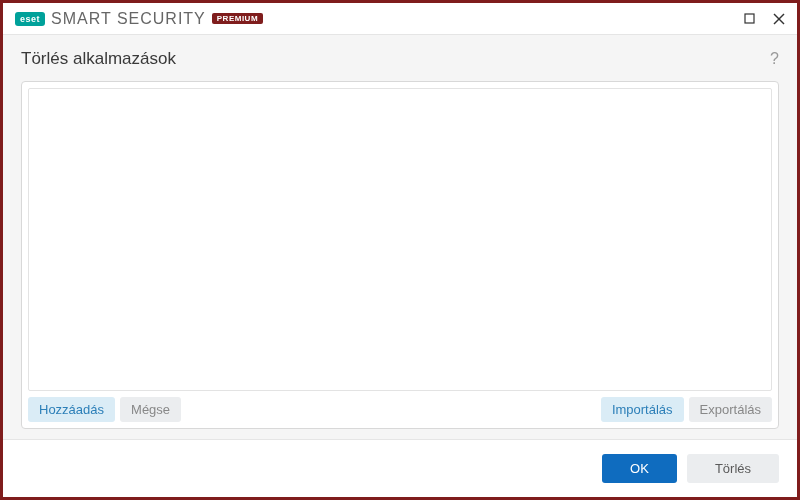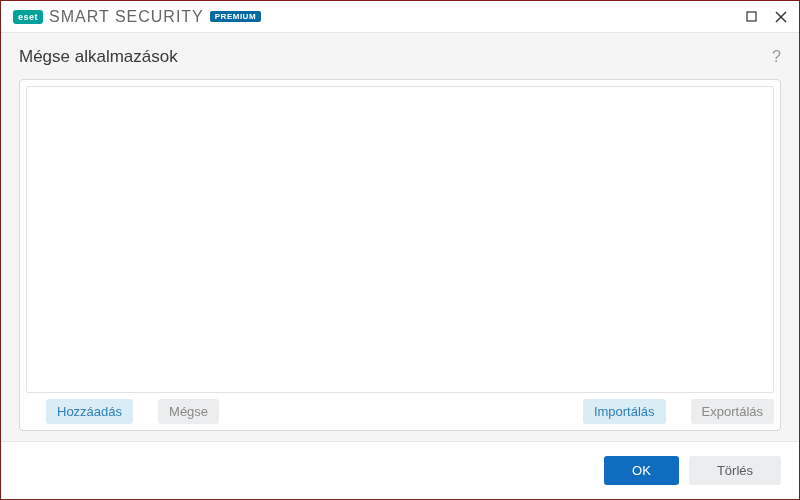--- a/index.html
+++ b/index.html
@@ -13,21 +13,21 @@
       background: #fff;
       width: 800px;
       height: 500px;
       overflow: hidden;
     }
     .window {
       width: 800px;
       height: 500px;
       display: flex;
       flex-direction: column;
-      border: 1px solid #7f1d1d;
+      border: 3px solid #7f1d1d;
     }
     .titlebar {
       display: flex;
       align-items: center;
       justify-content: space-between;
       padding: 6px 12px;
       background: #fff;
       border-bottom: 1px solid #e5e5e5;
       height: 32px;
     }
@@ -45,21 +45,21 @@
       border-radius: 3px;
       letter-spacing: 0.5px;
     }
     .product-name {
       color: #666;
       font-size: 16px;
       letter-spacing: 1px;
       font-weight: 300;
     }
     .premium-badge {
-      background: #0369a1;
+      background: #7f1d1d;
       color: #fff;
       font-size: 8px;
       padding: 1px 5px;
       border-radius: 2px;
       letter-spacing: 0.5px;
       font-weight: 600;
     }
     .titlebar-right {
       display: flex;
       align-items: center;
@@ -122,21 +122,20 @@
     }
     .action-btn {
       background: #ebedef;
       border: none;
       border-radius: 3px;
       padding: 5px 11px;
       font-size: 13px;
       color: #888;
       cursor: default;
       font-family: inherit;
-      margin-left: 20px;
     }
     .action-btn.primary {
       background: #daecf6;
       color: #2c7fb8;
       cursor: pointer;
     }
     .footer {
       background: #fff;
       border-top: 1px solid #e5e5e5;
       padding: 13px 18px;
@@ -185,21 +184,21 @@
         <svg width="12" height="12" viewBox="0 0 12 12">
             <line x1="1" y1="1" x2="11" y2="11" stroke="#333" stroke-width="1.4"></line>
             <line x1="11" y1="1" x2="1" y2="11" stroke="#333" stroke-width="1.4"></line>
           </svg>
       </span>
     </div>
   </div>
 
   <div class="content-area">
     <div class="content-header">
-      <h1 class="page-title">Mégse alkalmazások</h1>
+      <h1 class="page-title">Törlés alkalmazások</h1>
       <span class="help-icon">?</span>
     </div>
 
     <div class="list-panel">
       <div class="list-box"></div>
       <div class="list-actions">
         <div class="action-group">
           <button class="action-btn primary">Hozzáadás</button>
           <button class="action-btn">Mégse</button>
         </div>

